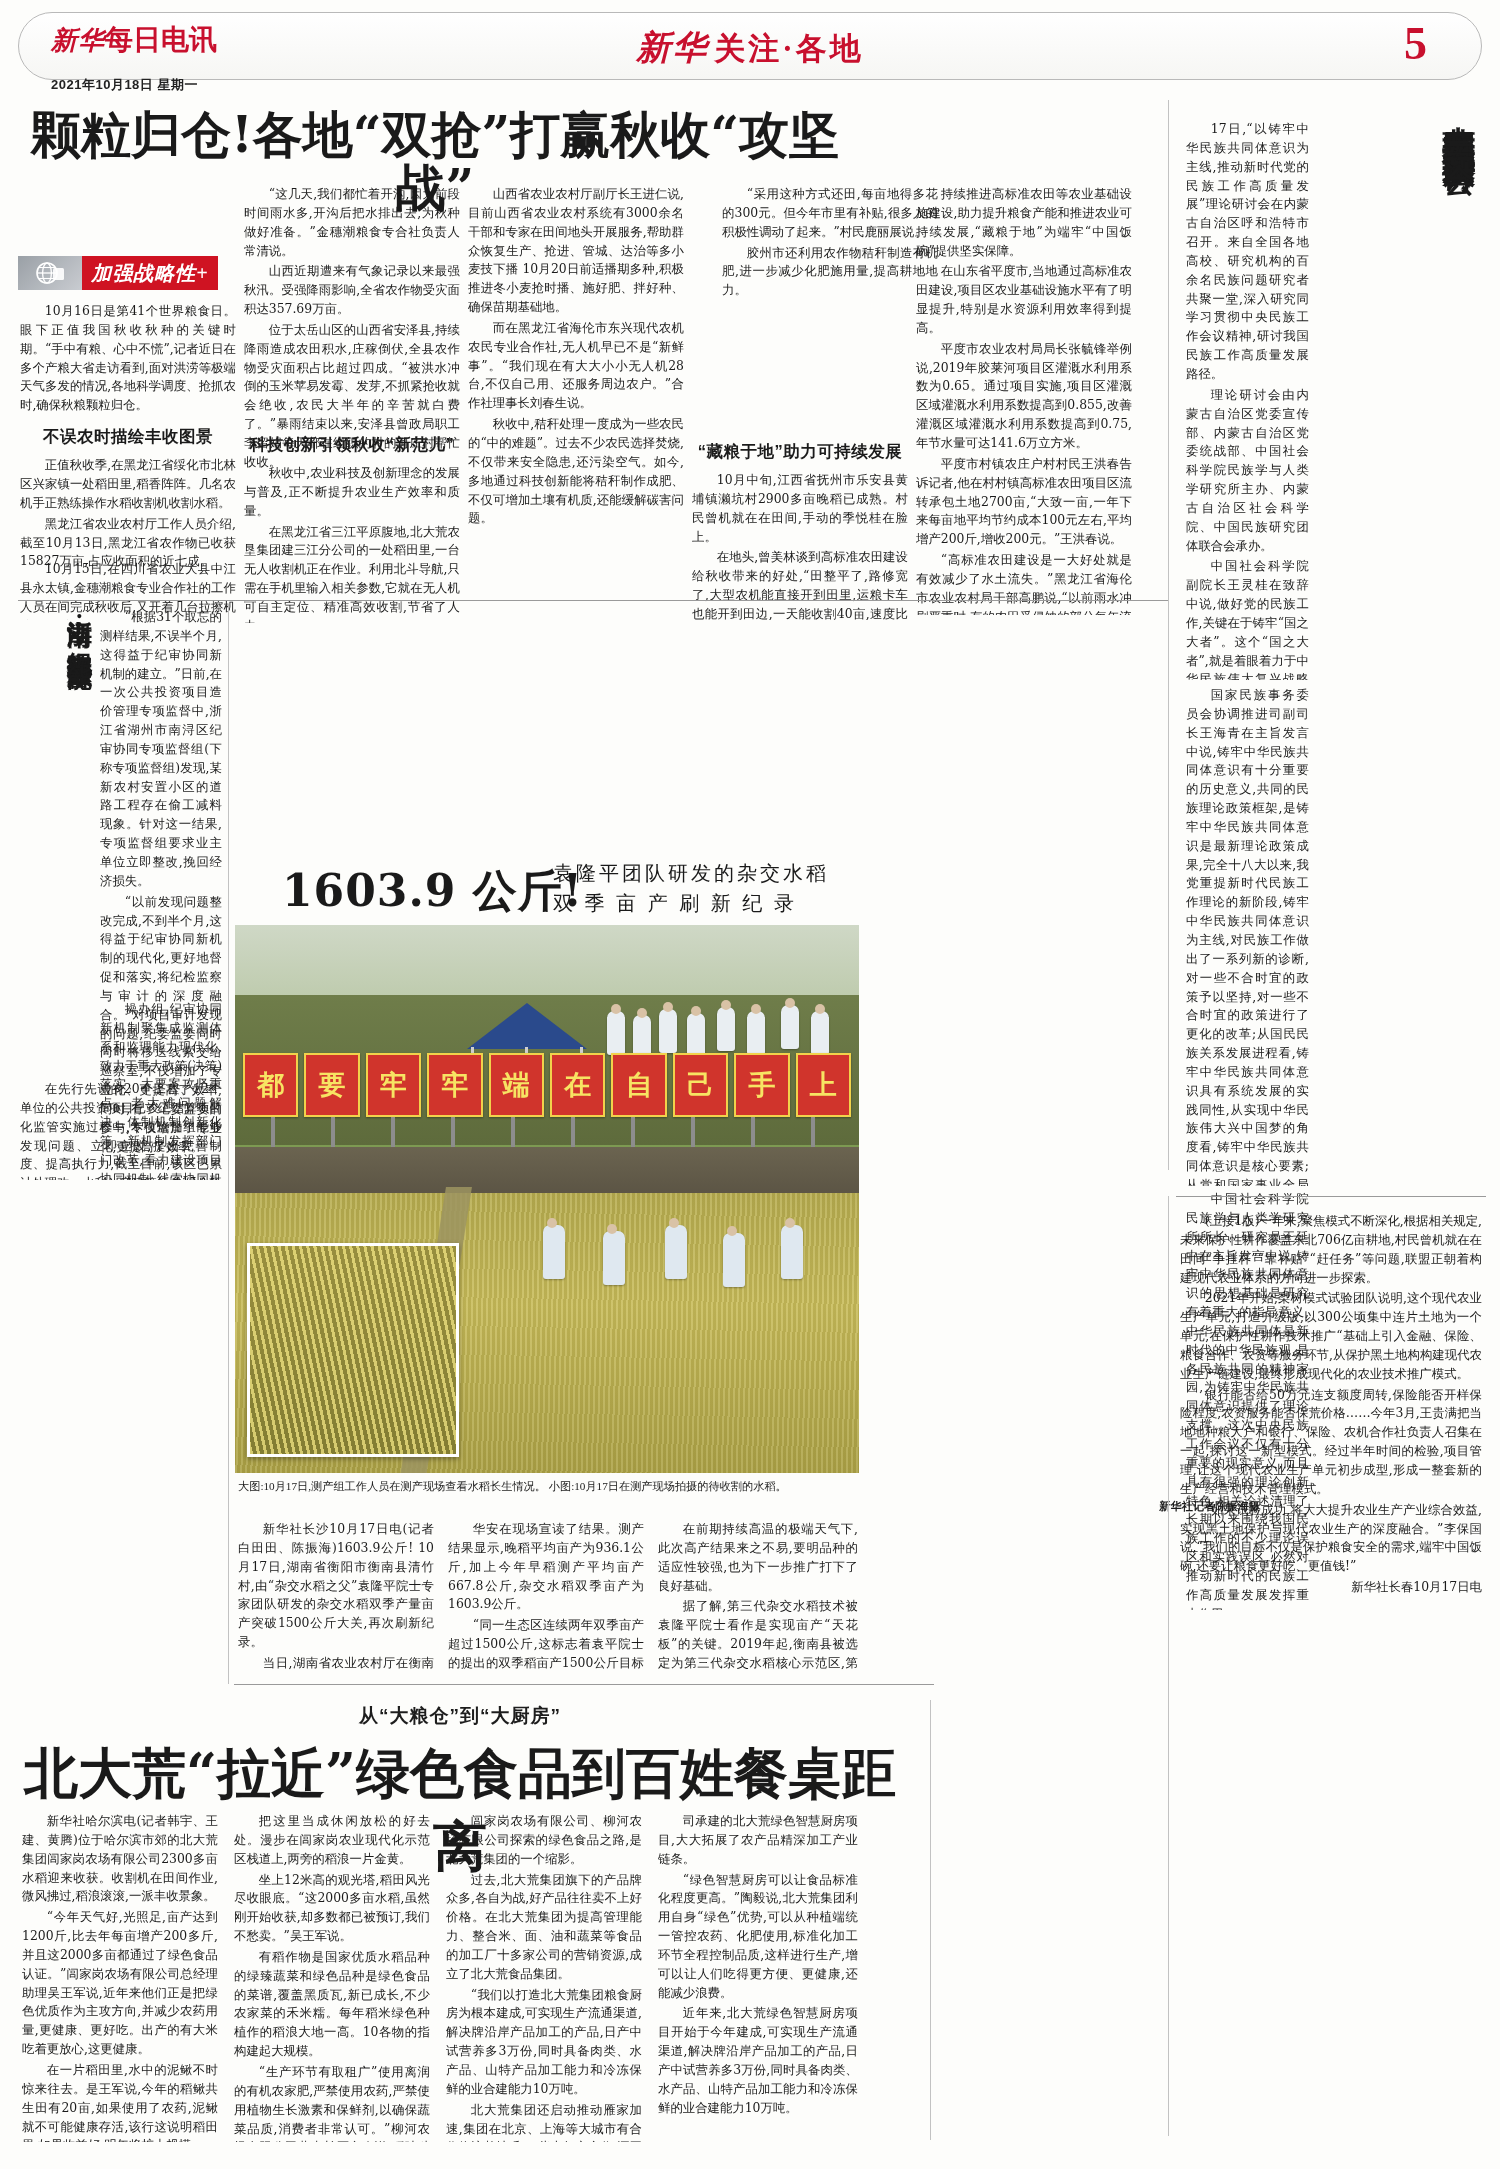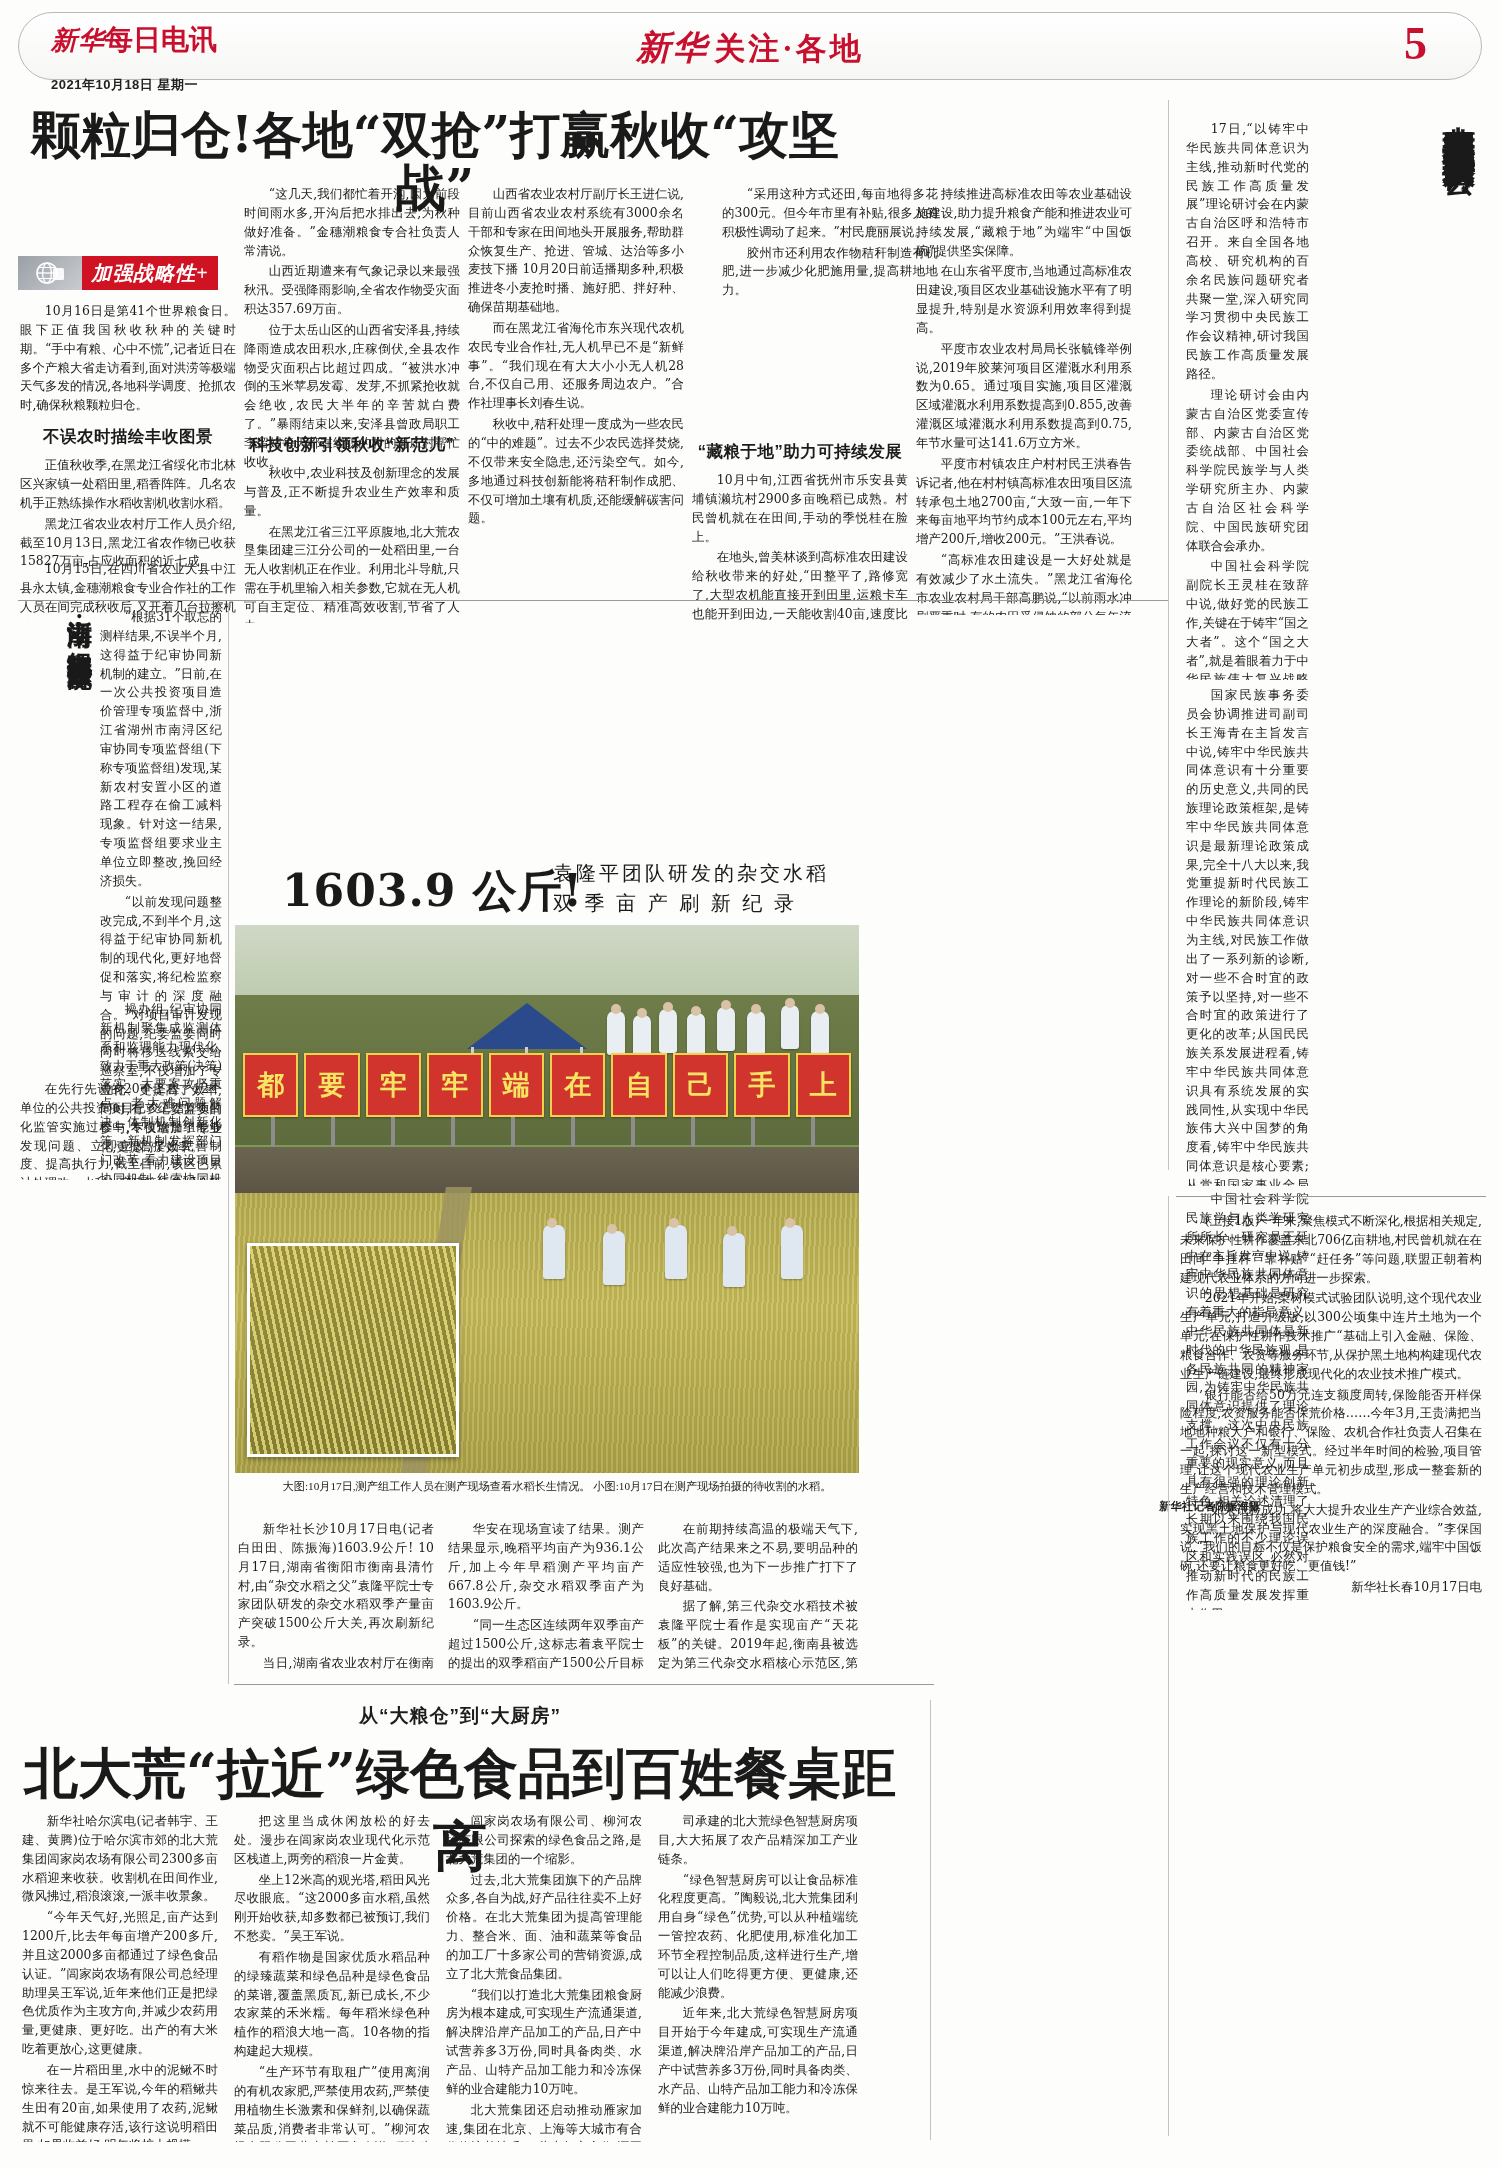--- a/index.html
+++ b/index.html
@@ -147,22 +147,22 @@
        border-radius:50%;background:#d9c2a6;}
   .person.blue{background:#dfe8f0;}
   .inset{
        position:absolute;left:12px;top:318px;width:206px;height:208px;
        border:3px solid #fff;background:linear-gradient(#b9ae55,#8d8a3d);
        overflow:hidden;box-shadow:0 2px 5px rgba(0,0,0,.35);
   }
   .inset:after{content:"";position:absolute;inset:0;
        background:repeating-linear-gradient(78deg,rgba(226,214,120,.85) 0 3px,rgba(120,112,40,.5) 3px 7px);}
   #photo-caption{
-    position:absolute;left:248px;top:1478px;width:618px;
-    font-size:11.2px;line-height:1.45;color:#1c1c1c;text-align:center;
+    position:absolute;left:238px;top:1478px;width:618px;
+    font-size:11.2px;line-height:1.45;color:#1c1c1c;
   }
   #photo-credit{position:absolute;right:240px;top:1499px;font-size:11.2px;font-weight:bold;}
   
   #bottom-kicker{
     position:absolute;left:0;top:1703px;width:920px;text-align:center;
     font-size:19px;font-weight:bold;letter-spacing:1px;
     font-family:"Liberation Sans","DejaVu Sans",sans-serif;
   }
   #bottom-headline{
     position:absolute;left:0;top:1738px;width:920px;text-align:center;

